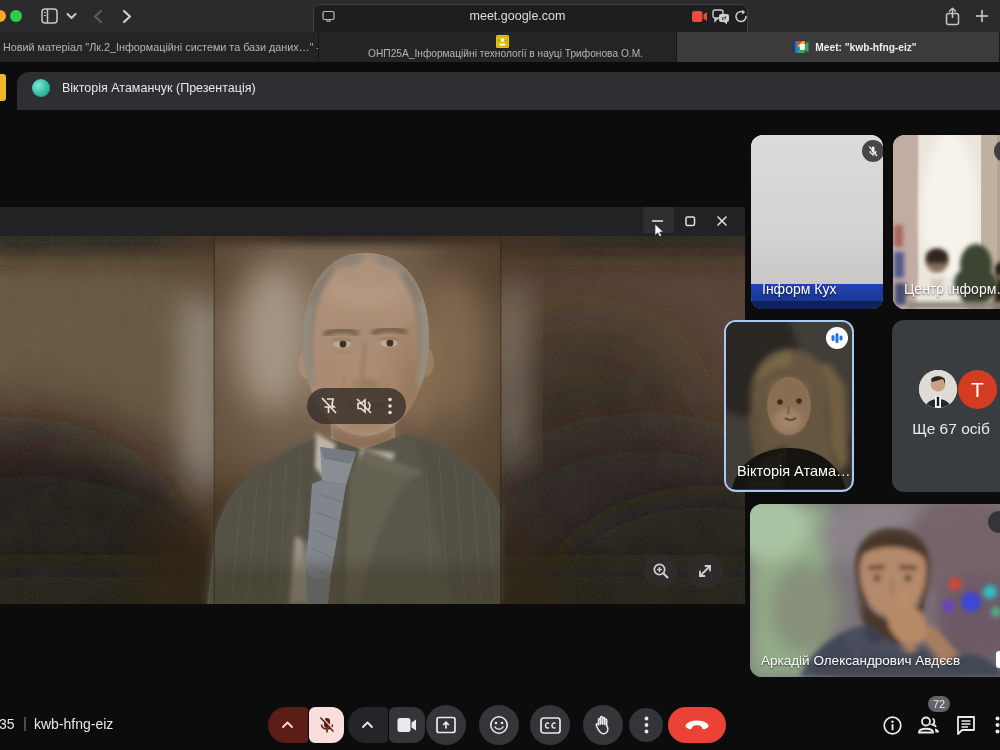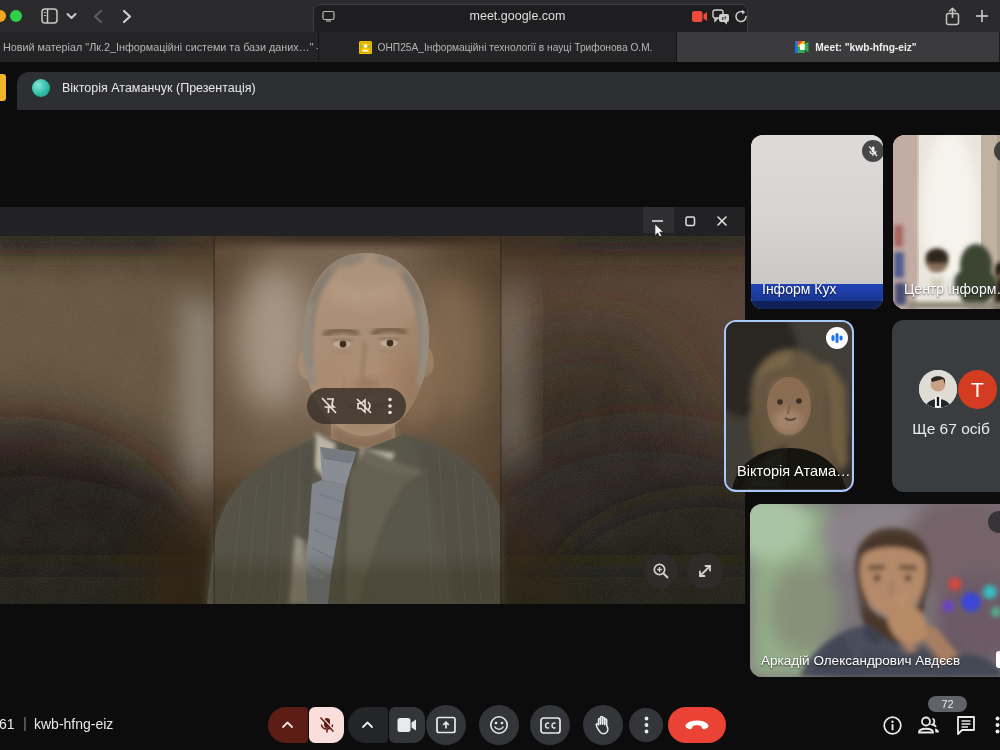--- a/index.html
+++ b/index.html
@@ -99,21 +99,21 @@
   <svg class="abs" style="left:975px; top:9px;" width="14" height="14" viewBox="0 0 14 14">
     <line x1="7" y1="1" x2="7" y2="13" stroke="#c4c4c4" stroke-width="1.7"></line>
     <line x1="1" y1="7" x2="13" y2="7" stroke="#c4c4c4" stroke-width="1.7"></line>
   </svg>
 </div>
 <div class="abs" id="tabbar">
   <div class="tab inactive" style="width:318px; justify-content:flex-start;">
     <span style="padding-left:3px; font-size:10.8px;">Новий матеріал "Лк.2_Інформаційні системи та бази даних…" - bavdee…</span>
   </div>
   <div class="tabsep"></div>
-  <div class="tab inactive" style="width:357px; padding-left:16px;">
+  <div class="tab inactive" style="width:357px; padding-left:16px;flex-direction:column;">
     <svg width="13" height="13" viewBox="0 0 13 13" style="margin-right:6px; flex:none;">
       <rect x="0" y="0" width="13" height="13" rx="1.5" fill="#f5c400"></rect>
       <rect x="1.6" y="1.6" width="9.8" height="9.8" fill="none" stroke="#cfa500" stroke-width="1"></rect>
       <circle cx="6.5" cy="5" r="1.7" fill="#fff"></circle>
       <path d="M3.2 10.6 C3.2 8.2 9.8 8.2 9.8 10.6 Z" fill="#fff"></path>
       <circle cx="9.7" cy="5.6" r="1.1" fill="#57bb8a"></circle>
       <circle cx="3.3" cy="5.6" r="1.1" fill="#57bb8a"></circle>
     </svg>
     <span style="font-size:10.2px;">ОНП25А_Інформаційні технології в науці Трифонова О.М.</span>
   </div>
@@ -536,21 +536,21 @@
       <path d="M118 120 L134 133 L126 142 L112 130 Z" fill="#3c4150"></path>
       <path d="M92 130 L112 173 L62 173 C68 152 78 138 92 130 Z" fill="#424654"></path>
     </g>
   </svg>
   <div class="abs" style="left:238px; top:7px; width:22px; height:22px; border-radius:50%; background:rgba(40,40,44,0.8);"></div>
   <div class="label" style="top:149px; font-size:13.5px;">Аркадій Олександрович Авдєєв</div>
   <div class="abs" style="left:246px; top:147px; width:14px; height:17px; background:#fff; border-radius:3px;"></div>
 </div>
 
 <div class="abs" id="botbar">
-  <div class="abs" style="left:-1px; top:16px; color:#e8e8e8; font-size:14px;">61</div>
+  <div class="abs" style="left:-1px; top:16px; color:#e8e8e8; font-size:14px;">35</div>
   <div class="abs" style="left:23px; top:14px; color:#777; font-size:15px;">|</div>
   <div class="abs" style="left:34px; top:16px; color:#e8e8e8; font-size:14px;">kwb-hfng-eiz</div>
 
   <div class="abs" style="left:268px; top:7px; width:40px; height:36px; background:#5c1d17; border-radius:18px 4px 4px 18px;">
     <svg class="abs" style="left:13px; top:13px;" width="13" height="9" viewBox="0 0 13 9">
       <path d="M2 7 L6.5 2.5 L11 7" fill="none" stroke="#f3dedb" stroke-width="1.8" stroke-linecap="round" stroke-linejoin="round"></path>
     </svg>
   </div>
   <div class="abs" style="left:309px; top:7px; width:35px; height:36px; background:#f9dedb; border-radius:6px 12px 12px 6px;">
     <svg class="abs" style="left:8px; top:8px;" width="20" height="20" viewBox="0 0 20 20">
@@ -627,21 +627,21 @@
     <circle cx="9.5" cy="9.5" r="8.3" fill="none" stroke="#e8eaed" stroke-width="1.7"></circle>
     <circle cx="9.5" cy="5.8" r="1.2" fill="#e8eaed"></circle>
     <rect x="8.6" y="8.2" width="1.9" height="6" fill="#e8eaed"></rect>
   </svg>
   <svg class="abs" style="left:917px; top:14px;" width="24" height="22" viewBox="0 0 24 22">
     <circle cx="9" cy="7.5" r="4" fill="none" stroke="#e8eaed" stroke-width="1.8"></circle>
     <path d="M2 18.5 C2 13.5 16 13.5 16 18.5 Z" fill="none" stroke="#e8eaed" stroke-width="1.8"></path>
     <path d="M15.5 4.5 C18 5.5 18 9.5 15.5 10.5 C17 10.8 18.5 11.8 19 13" fill="none" stroke="#e8eaed" stroke-width="1.8"></path>
     <path d="M18 14.5 C20.5 15 22 16.5 22 18.5 L18.5 18.5" fill="#e8eaed"></path>
   </svg>
-  <div class="abs" style="left:928px; top:-4px; width:39px; height:16px; background:#606469; border-radius:8px;
+  <div class="abs" style="left:928px; top:-4px; width:22px; height:16px; background:#606469; border-radius:8px;
        color:#e8eaed; font-size:11px; text-align:center; line-height:16px;">72</div>
   <svg class="abs" style="left:956px; top:15px;" width="20" height="20" viewBox="0 0 20 20">
     <path d="M2 2 H18 V15 H6 L2 19 Z" fill="none" stroke="#e8eaed" stroke-width="1.8" stroke-linejoin="round"></path>
     <line x1="5.5" y1="6" x2="14.5" y2="6" stroke="#e8eaed" stroke-width="1.5"></line>
     <line x1="5.5" y1="9" x2="14.5" y2="9" stroke="#e8eaed" stroke-width="1.5"></line>
     <line x1="5.5" y1="12" x2="12" y2="12" stroke="#e8eaed" stroke-width="1.5"></line>
   </svg>
   <svg class="abs" style="left:995px; top:16px;" width="8" height="18" viewBox="0 0 8 18">
     <circle cx="2.5" cy="2.5" r="2" fill="#e8eaed"></circle>
     <circle cx="2.5" cy="9" r="2" fill="#e8eaed"></circle>

